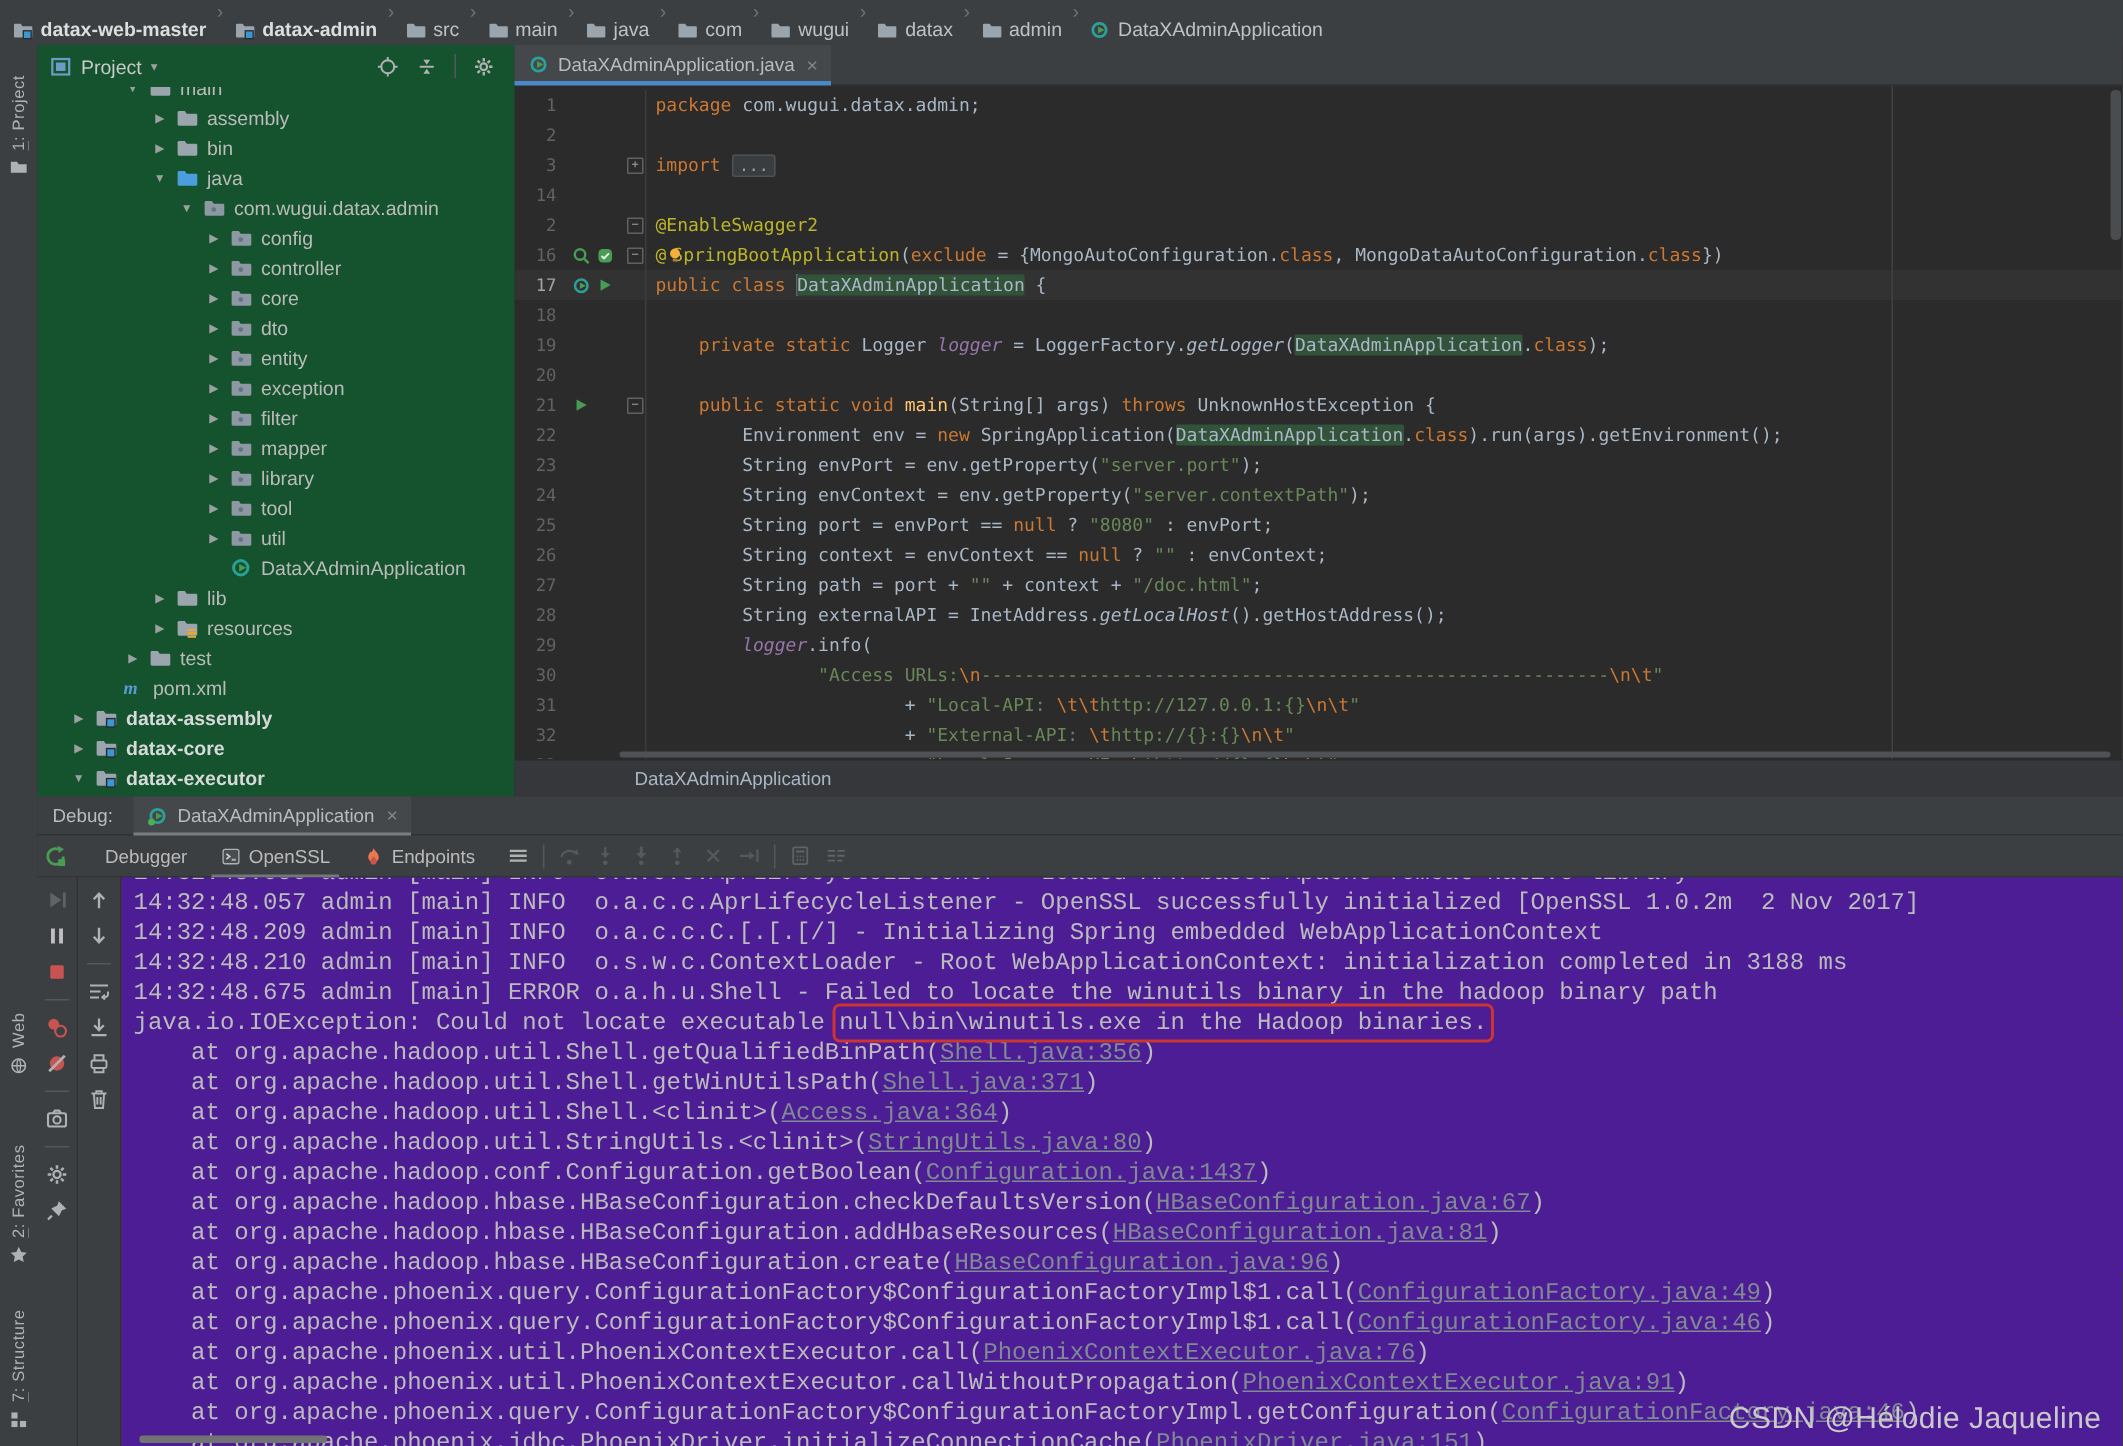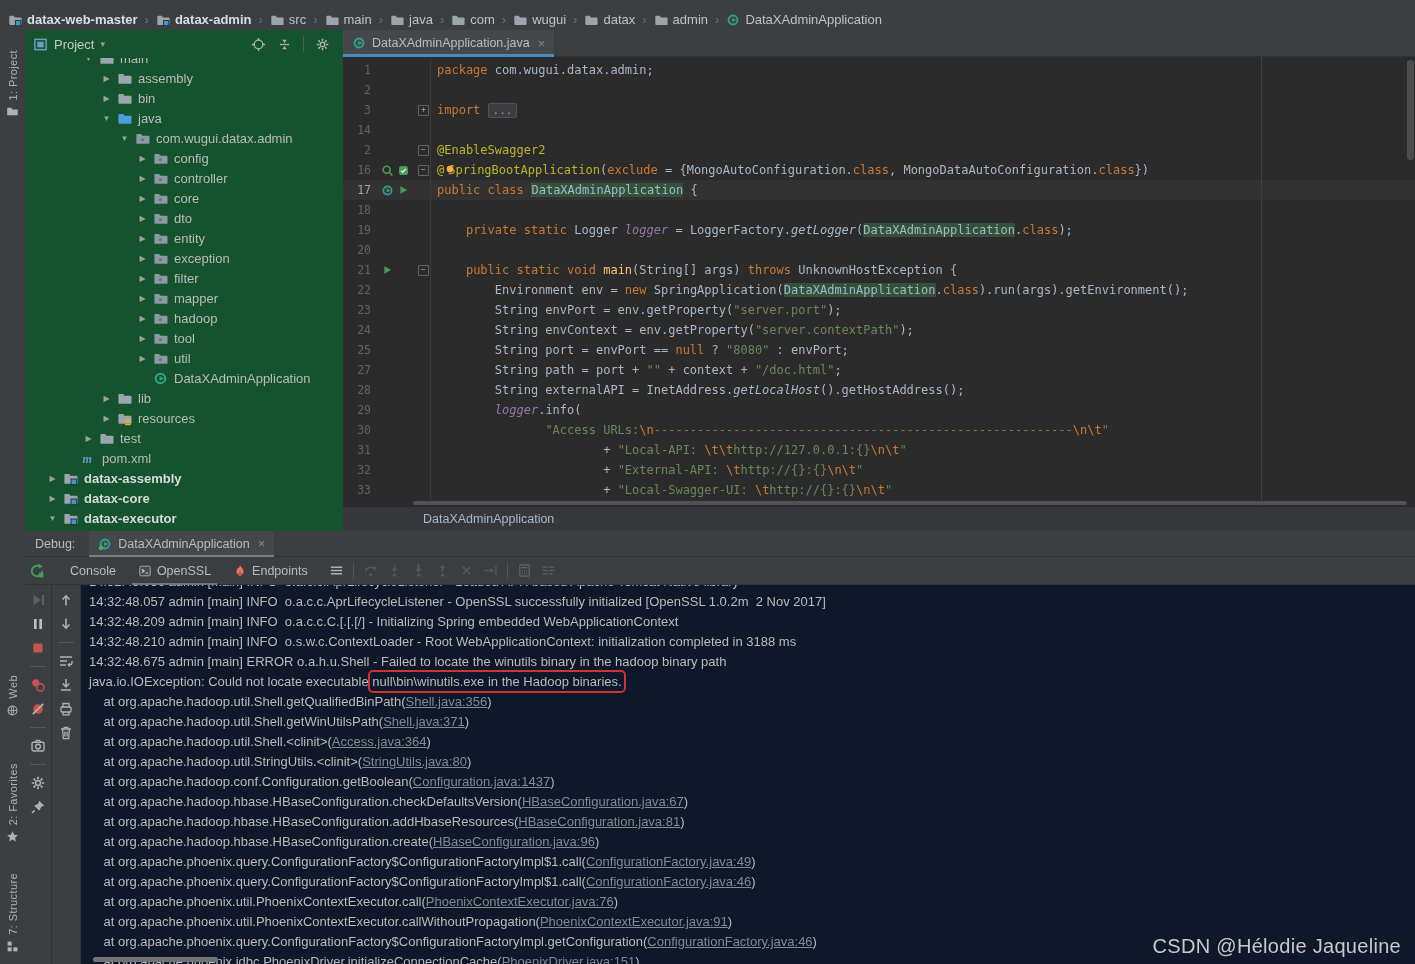--- a/index.html
+++ b/index.html
@@ -3,21 +3,21 @@
 <meta charset="utf-8">
 <style>
   html,body{margin:0;padding:0}
   body{width:1415px;height:964px;overflow:hidden;background:#3C3F41;position:relative;
        font-family:"Liberation Sans",sans-serif;color:#BBBBBB;-webkit-font-smoothing:antialiased}
   .icn{display:inline-flex;align-items:center;justify-content:center;flex:none}
   .icn svg{width:100%;height:100%}
 
   
   .topbar{position:absolute;left:0;top:0;width:1415px;height:40px;background:#3C3F41;
-          border-bottom:1px solid #303233;display:flex;align-items:center;padding-left:8px;box-sizing:border-box}
+          border-bottom:1px solid #303233;display:flex;padding-left:8px;box-sizing:border-box}
   .crumb{display:inline-flex;align-items:center;gap:5px;font-size:13px;color:#BFC1C3;cursor:pointer}
   .crumb.bold .crumb-label{font-weight:bold;color:#DCDEDE}
   .crumb-sep{color:#6F7273;margin:0 7px;font-size:13px}
 
   
   .stripe{position:absolute;left:0;top:30px;bottom:0;width:25px;background:#3C3F41;border-right:1px solid #303233}
   .stripe-btn{position:absolute;left:0;width:25px;display:flex;flex-direction:column;align-items:center;gap:5px;cursor:pointer}
   .vlabel{writing-mode:vertical-lr;transform:rotate(180deg);font-size:11px;color:#AFB1B3;letter-spacing:.4px;white-space:nowrap}
   .vlabel u{text-decoration:underline}
 
@@ -75,22 +75,22 @@
   .dbg-toolbar{height:28px;display:flex;align-items:center;border-bottom:1px solid #303233;box-sizing:border-box;padding-left:4px;font-size:12.5px}
   .dtab{display:flex;align-items:center;gap:5px;padding:0 11px;height:28px;position:relative;color:#BBBBBB;cursor:pointer}
   .dtab.sel::after{content:"";position:absolute;bottom:0;left:5px;right:5px;height:2px;background:#747678}
   .tb-icons{display:flex;align-items:center;gap:9px;margin-left:10px}
   .tb-icons .icn{cursor:pointer}
   .dbg-col{position:absolute;top:54px;bottom:0;display:flex;flex-direction:column;align-items:center;padding-top:7px;gap:8px;background:#3C3F41;box-sizing:border-box}
   .col1{left:0;width:27px;border-right:1px solid #303233}
   .col2{left:27px;width:29px;border-right:1px solid #303233}
   .hsep{width:16px;height:1px;background:#55585A;margin:2px 0}
   .dbg-col .icn{cursor:pointer}
-  .console{position:absolute;left:56px;top:54px;right:0;bottom:0;background:#0f172a;overflow:hidden;
-           font-family:Liberation Sans, sans-serif;font-size:13px;line-height:20px;padding:0 0 0 8px;color:#BBBBBB}
+  .console{position:absolute;left:56px;top:54px;right:0;bottom:0;background:#4c1d95;overflow:hidden;
+           font-family:Liberation Mono, monospace;font-size:16px;line-height:20px;padding:0 0 0 8px;color:#BBBBBB}
   .console-line{height:20px;white-space:pre}
   .clip-top{height:7px;overflow:hidden}
   .clip-top .console-line{position:relative;top:-13px}
   .console-link{color:#808A94;text-decoration:underline;cursor:pointer}
   .err-box{outline:2px solid #CE3431;outline-offset:2px;border-radius:1px}
   .console-hscroll{position:absolute;bottom:2px;left:12px;width:125px;height:5px;background:#707274;border-radius:2px}
 
   .watermark{position:absolute;right:14px;bottom:6px;font-size:20px;color:#C9C9C9;letter-spacing:.3px}
 </style>
 </head>
@@ -426,21 +426,21 @@
       <div class="tree-row" style="padding-left: 109px;">
         <span class="tr-arrow">▶</span>
         <span class="tr-icon">
           <span class="icn" style="height: 15px; width: 15px;">
             <svg viewBox="0 0 16 16">
               <path d="M1.5 4.2c0-.6.5-1 1-1h4.1l1.4 1.9h6.5c.6 0 1 .4 1 1v6.6c0 .6-.4 1-1 1H2.5c-.5 0-1-.4-1-1z" fill="#8D98A2"></path>
               <circle cx="8" cy="9.3" r="1.7" fill="#5F7687"></circle>
             </svg>
           </span>
         </span>
-        <span class="tr-label">hadoop</span>
+        <span class="tr-label">library</span>
       </div>
       <div class="tree-row" style="padding-left: 109px;">
         <span class="tr-arrow">▶</span>
         <span class="tr-icon">
           <span class="icn" style="height: 15px; width: 15px;">
             <svg viewBox="0 0 16 16">
               <path d="M1.5 4.2c0-.6.5-1 1-1h4.1l1.4 1.9h6.5c.6 0 1 .4 1 1v6.6c0 .6-.4 1-1 1H2.5c-.5 0-1-.4-1-1z" fill="#8D98A2"></path>
               <circle cx="8" cy="9.3" r="1.7" fill="#5F7687"></circle>
             </svg>
           </span>
@@ -596,20 +596,21 @@
       <div class="code-line"><span class="cl-num">18</span><span class="cl-icons"></span><span class="cl-fold"></span><span class="cl-text"></span></div>
       <div class="code-line"><span class="cl-num">19</span><span class="cl-icons"></span><span class="cl-fold"></span><span class="cl-text"><span class="tk-p">    </span><span class="tk-k">private static</span><span class="tk-p"> Logger </span><span class="tk-f">logger</span><span class="tk-p"> = LoggerFactory.</span><span class="tk-i">getLogger</span><span class="tk-p">(</span><span class="tk-hl">DataXAdminApplication</span><span class="tk-p">.</span><span class="tk-k">class</span><span class="tk-p">);</span></span></div>
       <div class="code-line"><span class="cl-num">20</span><span class="cl-icons"></span><span class="cl-fold"></span><span class="cl-text"></span></div>
       <div class="code-line"><span class="cl-num">21</span><span class="cl-icons"><span class="icn" style="height: 12px; width: 12px;"><svg viewBox="0 0 16 16">
               <path d="M4.5 3v10l9-5z" fill="#499C54"></path>
             </svg></span></span><span class="cl-fold"><span class="fold-box">−</span></span><span class="cl-text"><span class="tk-p">    </span><span class="tk-k">public static void</span><span class="tk-p"> </span><span class="tk-m">main</span><span class="tk-p">(String[] args) </span><span class="tk-k">throws</span><span class="tk-p"> UnknownHostException {</span></span></div>
       <div class="code-line"><span class="cl-num">22</span><span class="cl-icons"></span><span class="cl-fold"></span><span class="cl-text"><span class="tk-p">        Environment env = </span><span class="tk-k">new</span><span class="tk-p"> SpringApplication(</span><span class="tk-hl">DataXAdminApplication</span><span class="tk-p">.</span><span class="tk-k">class</span><span class="tk-p">).run(args).getEnvironment();</span></span></div>
       <div class="code-line"><span class="cl-num">23</span><span class="cl-icons"></span><span class="cl-fold"></span><span class="cl-text"><span class="tk-p">        String envPort = env.getProperty(</span><span class="tk-s">"server.port"</span><span class="tk-p">);</span></span></div>
       <div class="code-line"><span class="cl-num">24</span><span class="cl-icons"></span><span class="cl-fold"></span><span class="cl-text"><span class="tk-p">        String envContext = env.getProperty(</span><span class="tk-s">"server.contextPath"</span><span class="tk-p">);</span></span></div>
       <div class="code-line"><span class="cl-num">25</span><span class="cl-icons"></span><span class="cl-fold"></span><span class="cl-text"><span class="tk-p">        String port = envPort == </span><span class="tk-k">null</span><span class="tk-p"> ? </span><span class="tk-s">"8080"</span><span class="tk-p"> : envPort;</span></span></div>
+      <div class="code-line"><span class="cl-num">26</span><span class="cl-icons"></span><span class="cl-fold"></span><span class="cl-text"><span class="tk-p">        String context = envContext == </span><span class="tk-k">null</span><span class="tk-p"> ? </span><span class="tk-s">""</span><span class="tk-p"> : envContext;</span></span></div>
       <div class="code-line"><span class="cl-num">27</span><span class="cl-icons"></span><span class="cl-fold"></span><span class="cl-text"><span class="tk-p">        String path = port + </span><span class="tk-s">""</span><span class="tk-p"> + context + </span><span class="tk-s">"/doc.html"</span><span class="tk-p">;</span></span></div>
       <div class="code-line"><span class="cl-num">28</span><span class="cl-icons"></span><span class="cl-fold"></span><span class="cl-text"><span class="tk-p">        String externalAPI = InetAddress.</span><span class="tk-i">getLocalHost</span><span class="tk-p">().getHostAddress();</span></span></div>
       <div class="code-line"><span class="cl-num">29</span><span class="cl-icons"></span><span class="cl-fold"></span><span class="cl-text"><span class="tk-p">        </span><span class="tk-f">logger</span><span class="tk-p">.info(</span></span></div>
       <div class="code-line"><span class="cl-num">30</span><span class="cl-icons"></span><span class="cl-fold"></span><span class="cl-text"><span class="tk-p">               </span><span class="tk-s">"Access URLs:</span><span class="tk-e">\n</span><span class="tk-s">----------------------------------------------------------</span><span class="tk-e">\n\t</span><span class="tk-s">"</span></span></div>
       <div class="code-line"><span class="cl-num">31</span><span class="cl-icons"></span><span class="cl-fold"></span><span class="cl-text"><span class="tk-p">                       + </span><span class="tk-s">"Local-API: </span><span class="tk-e">\t\t</span><span class="tk-s">http://127.0.0.1:{}</span><span class="tk-e">\n\t</span><span class="tk-s">"</span></span></div>
       <div class="code-line"><span class="cl-num">32</span><span class="cl-icons"></span><span class="cl-fold"></span><span class="cl-text"><span class="tk-p">                       + </span><span class="tk-s">"External-API: </span><span class="tk-e">\t</span><span class="tk-s">http://{}:{}</span><span class="tk-e">\n\t</span><span class="tk-s">"</span></span></div>
       <div class="code-line"><span class="cl-num">33</span><span class="cl-icons"></span><span class="cl-fold"></span><span class="cl-text"><span class="tk-p">                       + </span><span class="tk-s">"Local-Swagger-UI: </span><span class="tk-e">\t</span><span class="tk-s">http://{}:{}</span><span class="tk-e">\n\t</span><span class="tk-s">"</span></span></div>
     </div>
   <div class="editor-vscroll"></div>
   <div class="editor-hscroll"></div>
@@ -636,21 +637,21 @@
   <div class="dbg-toolbar" id="dbgToolbar">
       <span class="icn" style="height: 16px; width: 16px;">
         <svg viewBox="0 0 16 16">
           <path d="M13.2 8A5.2 5.2 0 1 1 10 3.2" fill="none" stroke="#499C54" stroke-width="1.8"></path>
           <path d="M9.5 0.8l4.2 2.4-3.6 2.4z" fill="#499C54"></path>
           <rect x="9.8" y="9.8" width="4.6" height="4.6" fill="#499C54"></rect>
         </svg>
       </span>
       <span style="display: flex; align-items: center; margin-left: 14px; height: 100%;">
         <div class="dtab">
-          <span>Console</span>
+          <span>Debugger</span>
         </div>
         <div class="dtab sel">
           <span class="icn" style="height: 14px; width: 14px;">
             <svg viewBox="0 0 16 16">
               <rect x="2" y="2.5" width="12" height="11" rx="1.5" fill="#4A4D4F" stroke="#AFB1B3"></rect>
               <path d="M4.5 6l2.5 2-2.5 2" fill="none" stroke="#C9CBCD" stroke-width="1.4"></path>
               <path d="M8.5 10.5h3.2" stroke="#AFB1B3" stroke-width="1.4"></path>
             </svg>
           </span>
           <span>OpenSSL</span>

